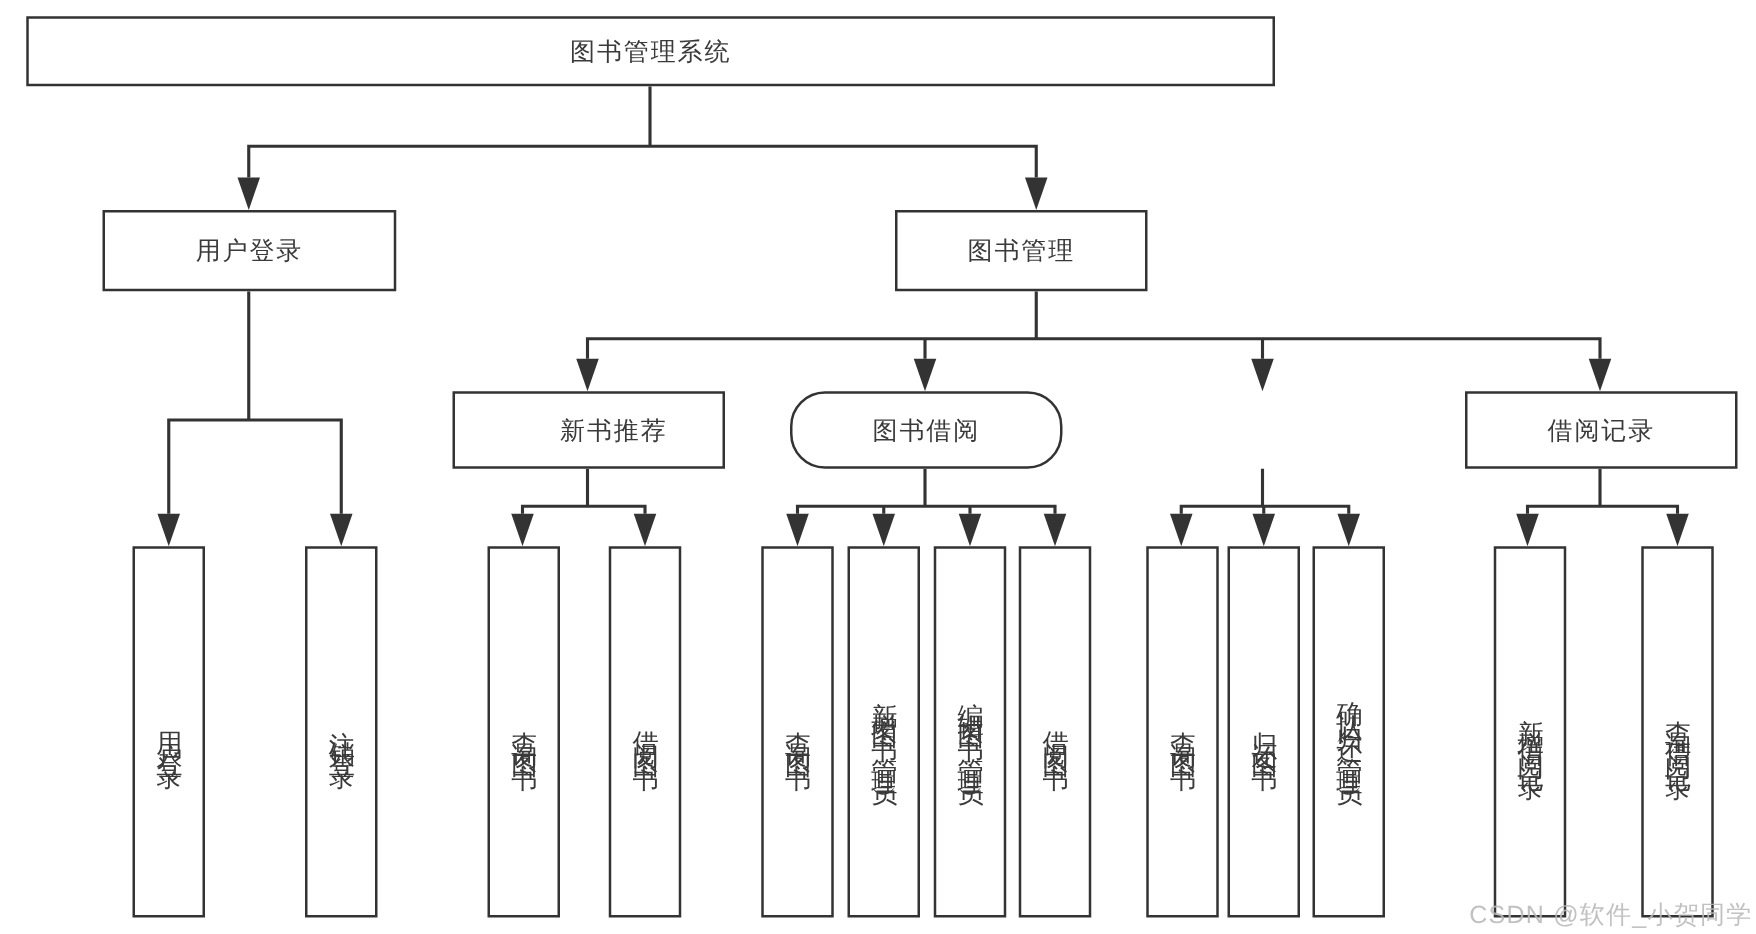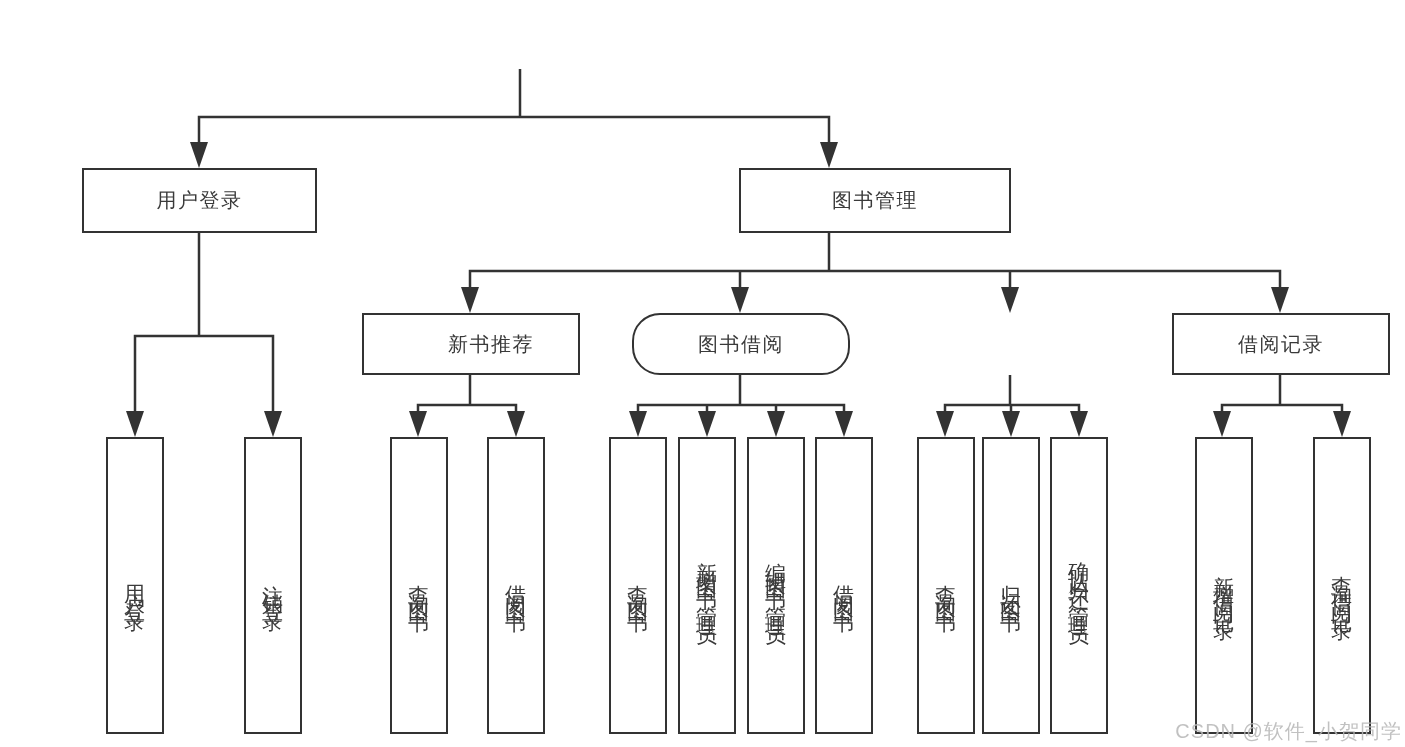--- a/index.html
+++ b/index.html
@@ -26,21 +26,21 @@
     justify-content: center;
     color: #3a3a3a;
   }
   .hlabel {
     font-size: 20px;
     letter-spacing: 1.5px;
     white-space: nowrap;
   }
   .root-box   { left: 21px;  top: 13px;  width: 999px; height: 56px; }
   .l2a        { left: 82px;  top: 168px; width: 235px; height: 65px; }
-  .l2b        { left: 739px; top: 168px; width: 272px; height: 65px; }
+  .l2b        { left: 716px; top: 168px; width: 202px; height: 65px; }
   .l3         { top: 313px;  width: 218px; height: 62px; }
   .l3a { left: 362px; padding-left: 40px; }
   .l3b { left: 632px; border-radius: 28px; }
   .l3c { left: 902px; }
   .l3d { left: 1172px; }
   .leaf {
     top: 437px;
     width: 58px;
     height: 297px;
     font-size: 21px;
@@ -110,20 +110,23 @@
       <polygon points="767,411 785,411 776,437"></polygon>
       <polygon points="835,411 853,411 844,437"></polygon>
       <polygon points="936,411 954,411 945,437"></polygon>
       <polygon points="1002,411 1020,411 1011,437"></polygon>
       <polygon points="1070,411 1088,411 1079,437"></polygon>
       <polygon points="1213,411 1231,411 1222,437"></polygon>
       <polygon points="1333,411 1351,411 1342,437"></polygon>
     </g>
   </svg>
 
+  <div class="box root-box">
+    <span class="hlabel">图书管理系统</span>
+  </div>
 
   <div class="box l2a">
     <span class="hlabel">用户登录</span>
   </div>
   <div class="box l2b">
     <span class="hlabel">图书管理</span>
   </div>
 
   <div class="box l3 l3a">
     <span class="hlabel">新书推荐</span>

